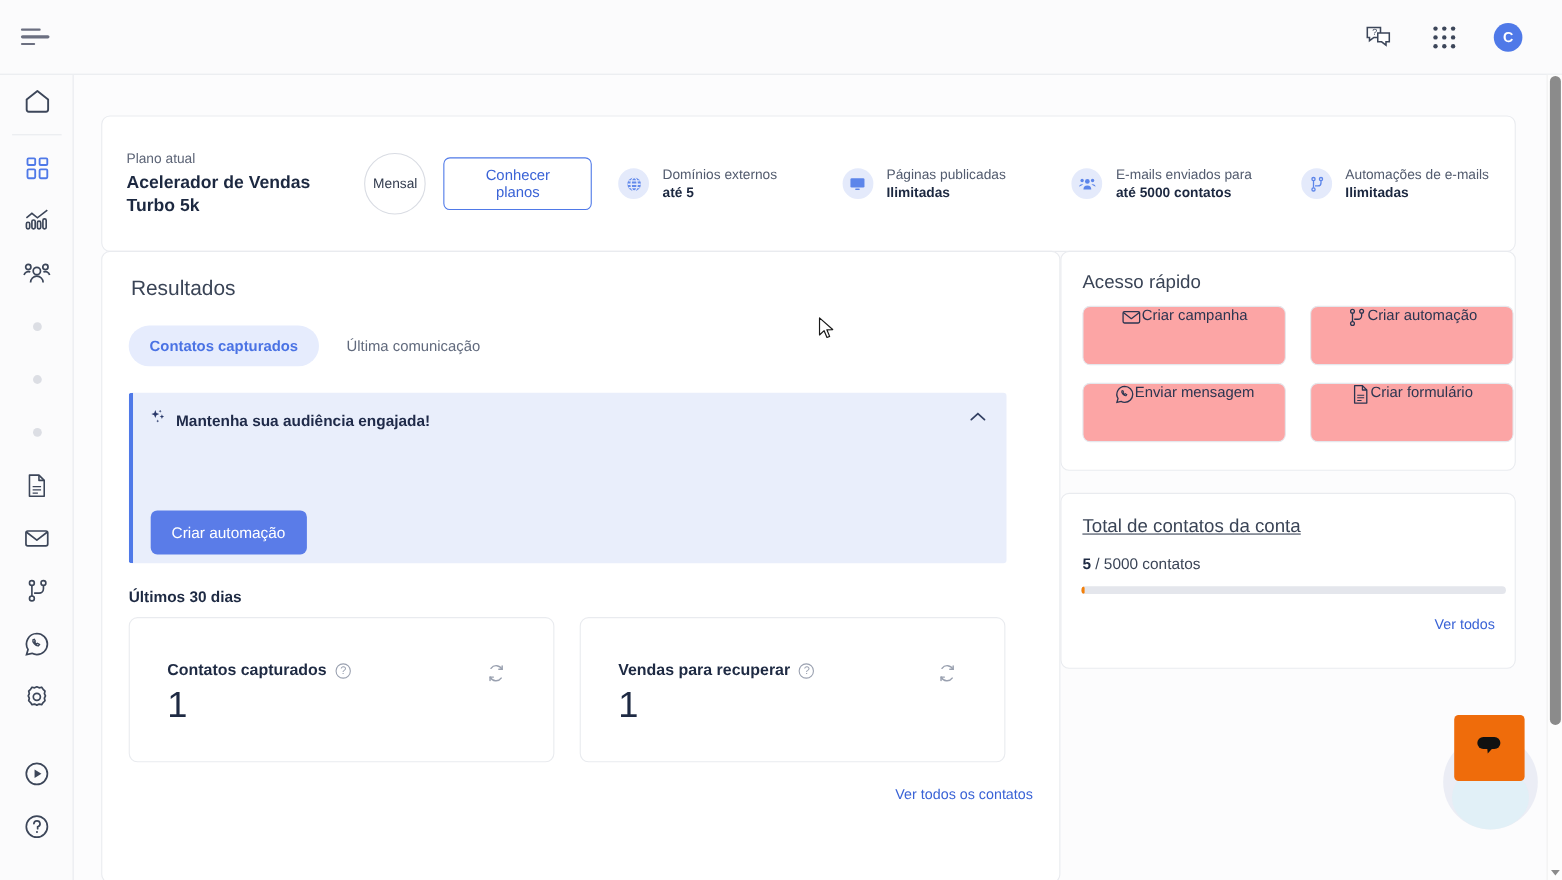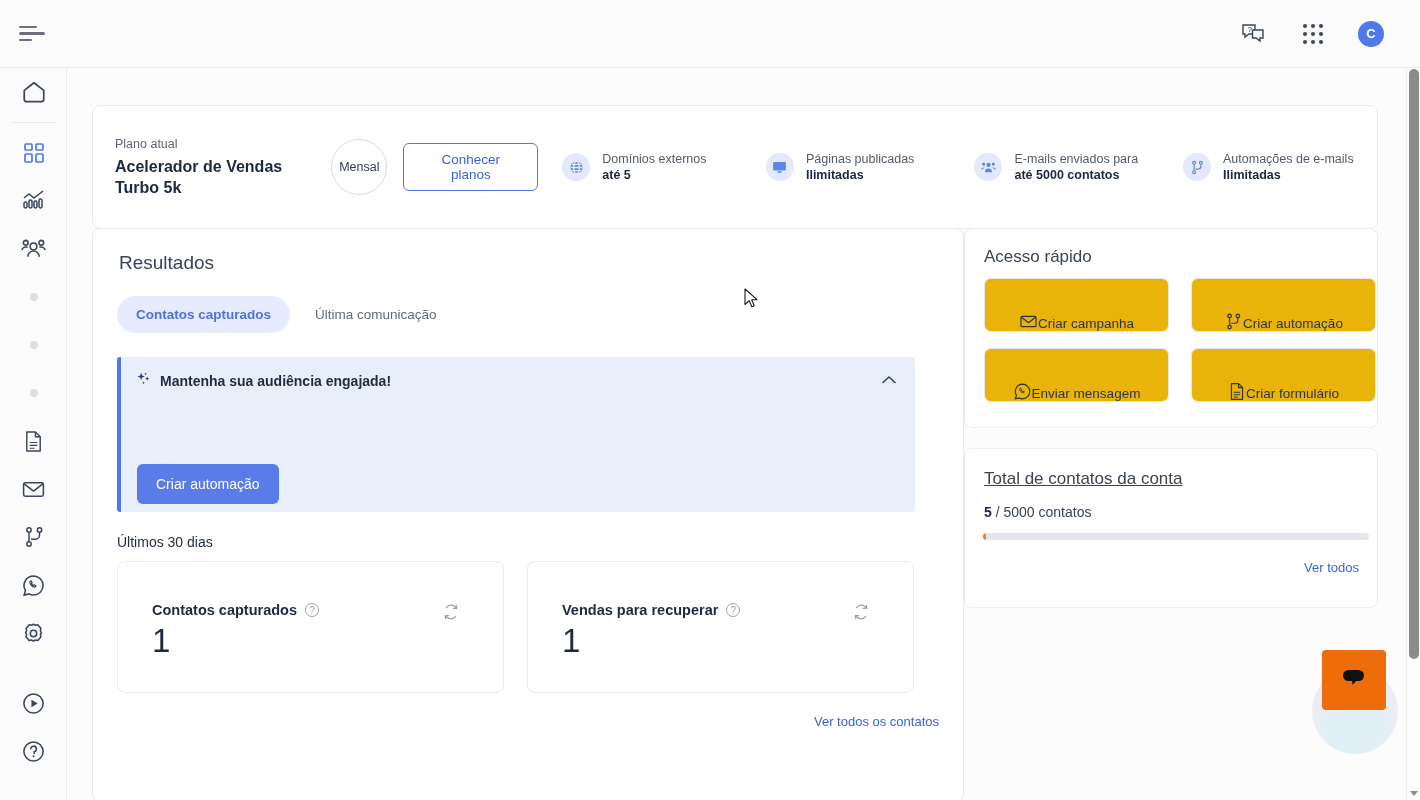--- a/index.html
+++ b/index.html
@@ -111,21 +111,21 @@
   #ib-head { position: absolute; left: 15px; top: 14px; display: flex; align-items: center; gap: 8px; }
   #ib-title { font-size: 14px; font-weight: 700; color: #1f2a49; }
   #ib-collapse { position: absolute; right: 18px; top: 14px; cursor: pointer; color: #334063; }
   #ib-body { position: absolute; left: 16px; top: 43px; width: 728px; font-size: 13.5px; color: #2b3653; line-height: 24px; }
   #ib-btn {
     position: absolute; left: 16px; top: 107px; height: 40px; padding: 0 19px;
     background: #5a7ce8; color: #fff; border: none; border-radius: 6px;
     font-size: 14px; cursor: pointer; font-family: "Liberation Sans", sans-serif;
   }
 
-  #period-title { position: absolute; left: 24px; top: 305px; font-size: 14px; font-weight: 400; color: #1e2a43; }
+  #period-title { position: absolute; left: 24px; top: 305px; font-size: 14px; font-weight: 700; color: #1e2a43; }
   .metric-card {
     position: absolute; top: 332px; width: 387px; height: 132px;
     background: #fff; border: 1px solid #e9ebef; border-radius: 8px;
   }
   #metric-0 { left: 24px; }
   #metric-1 { left: 434px; }
   .metric-head { position: absolute; left: 34px; top: 40px; display: flex; align-items: center; gap: 8px; }
   .metric-label { font-size: 14.5px; font-weight: 700; color: #1e2a43; }
   .metric-value { position: absolute; left: 34px; top: 60px; font-size: 33px; color: #1e2a43; font-weight: 400; }
   .metric-refresh { position: absolute; right: 44px; top: 42px; cursor: pointer; color: #9aa1b0; }
@@ -137,22 +137,22 @@
 
   
   #quick-card {
     position: absolute; left: 897px; top: 160px; width: 414px; height: 200px;
     background: #fff; border: 1px solid #e9ebef; border-radius: 8px;
   }
   #quick-title { position: absolute; left: 19px; top: 18px; font-size: 17px; color: #3a4456; }
   #quick-grid { position: absolute; left: 19px; top: 49px; display: grid;
                 grid-template-columns: 185px 185px; grid-template-rows: 54px 54px; gap: 16px 22px; }
   .quick-btn {
-    border: 1px solid #e5e7ec; border-radius: 7px; background: #eab308; cursor: pointer;
-    display: flex; align-items: flex-end; justify-content: center; gap: 0;
+    border: 1px solid #e5e7ec; border-radius: 7px; background: #fca5a5; cursor: pointer;
+    display: flex; align-items: flex-start; justify-content: center; gap: 0;
     font-size: 13.5px; color: #2b3550; font-family: "Liberation Sans", sans-serif;
   }
   .quick-btn .qi { color: #2b3550; display: flex; }
 
   #total-card {
     position: absolute; left: 897px; top: 380px; width: 414px; height: 160px;
     background: #fff; border: 1px solid #e9ebef; border-radius: 8px;
   }
   #total-title { position: absolute; left: 19px; top: 20px; font-size: 17px; color: #3a4456; text-decoration: underline; }
   #total-count { position: absolute; left: 19px; top: 55px; font-size: 14px; color: #3a4456; }

